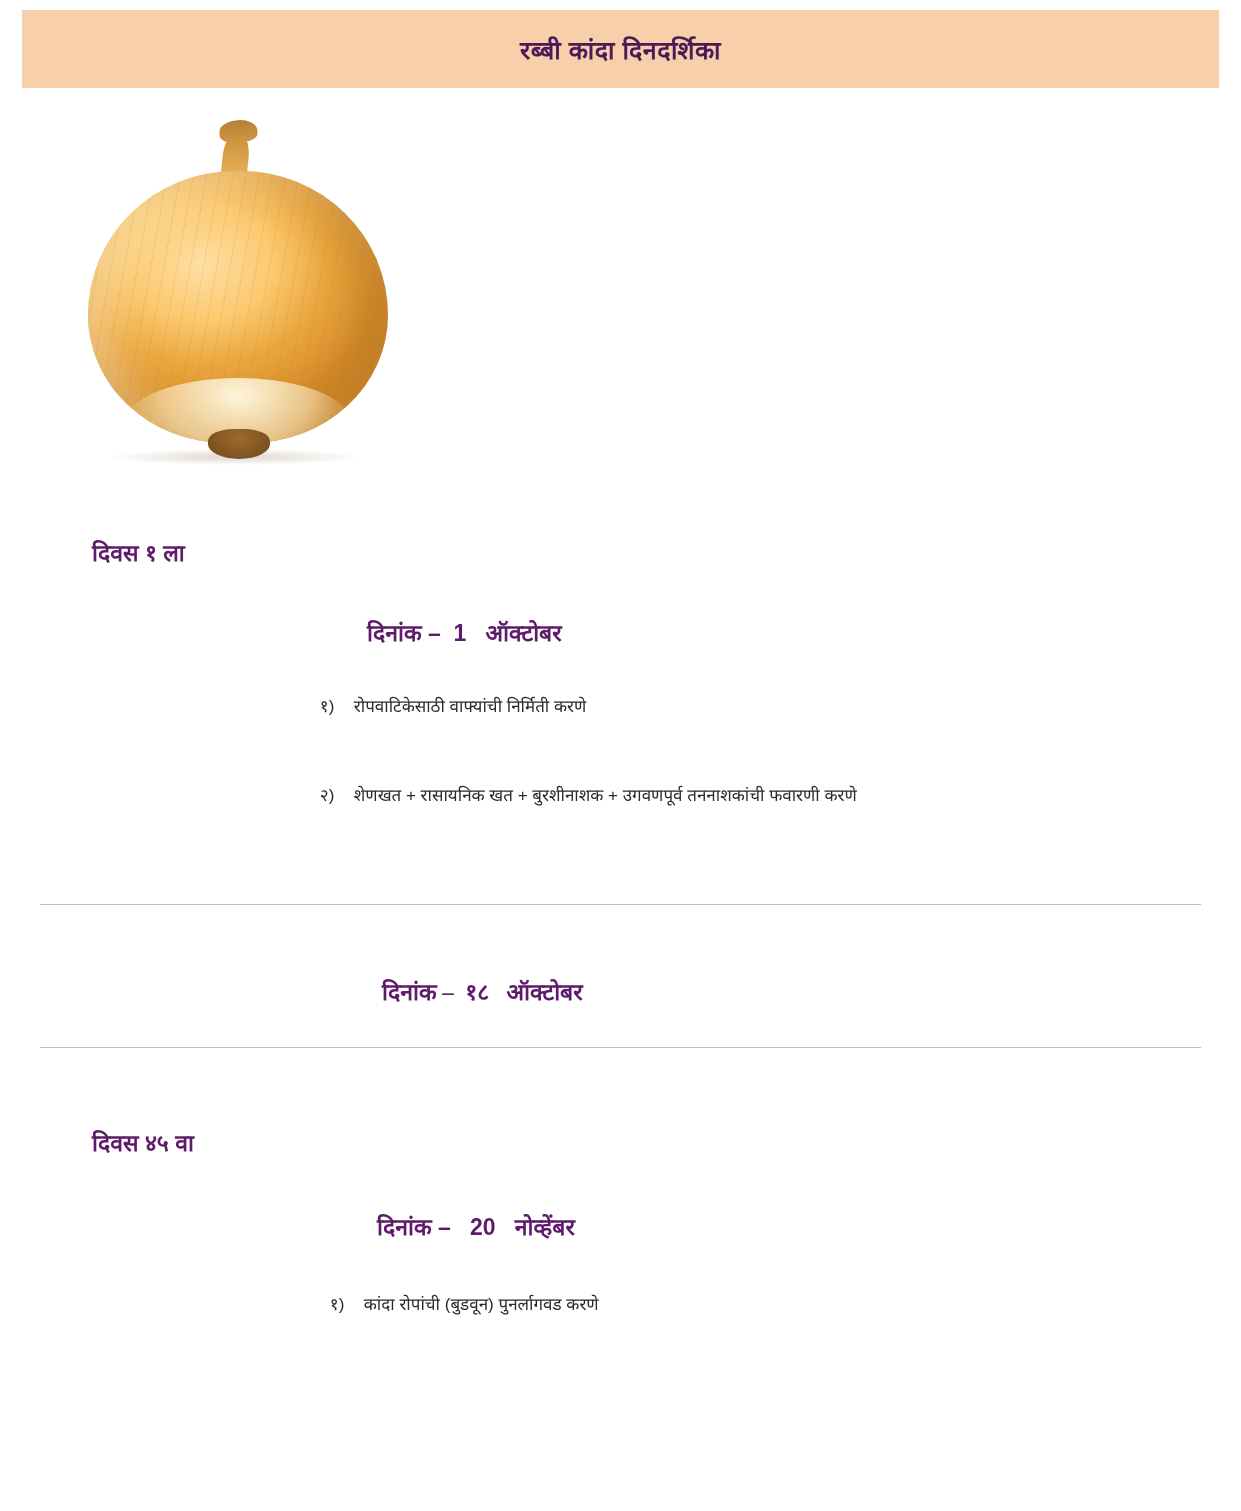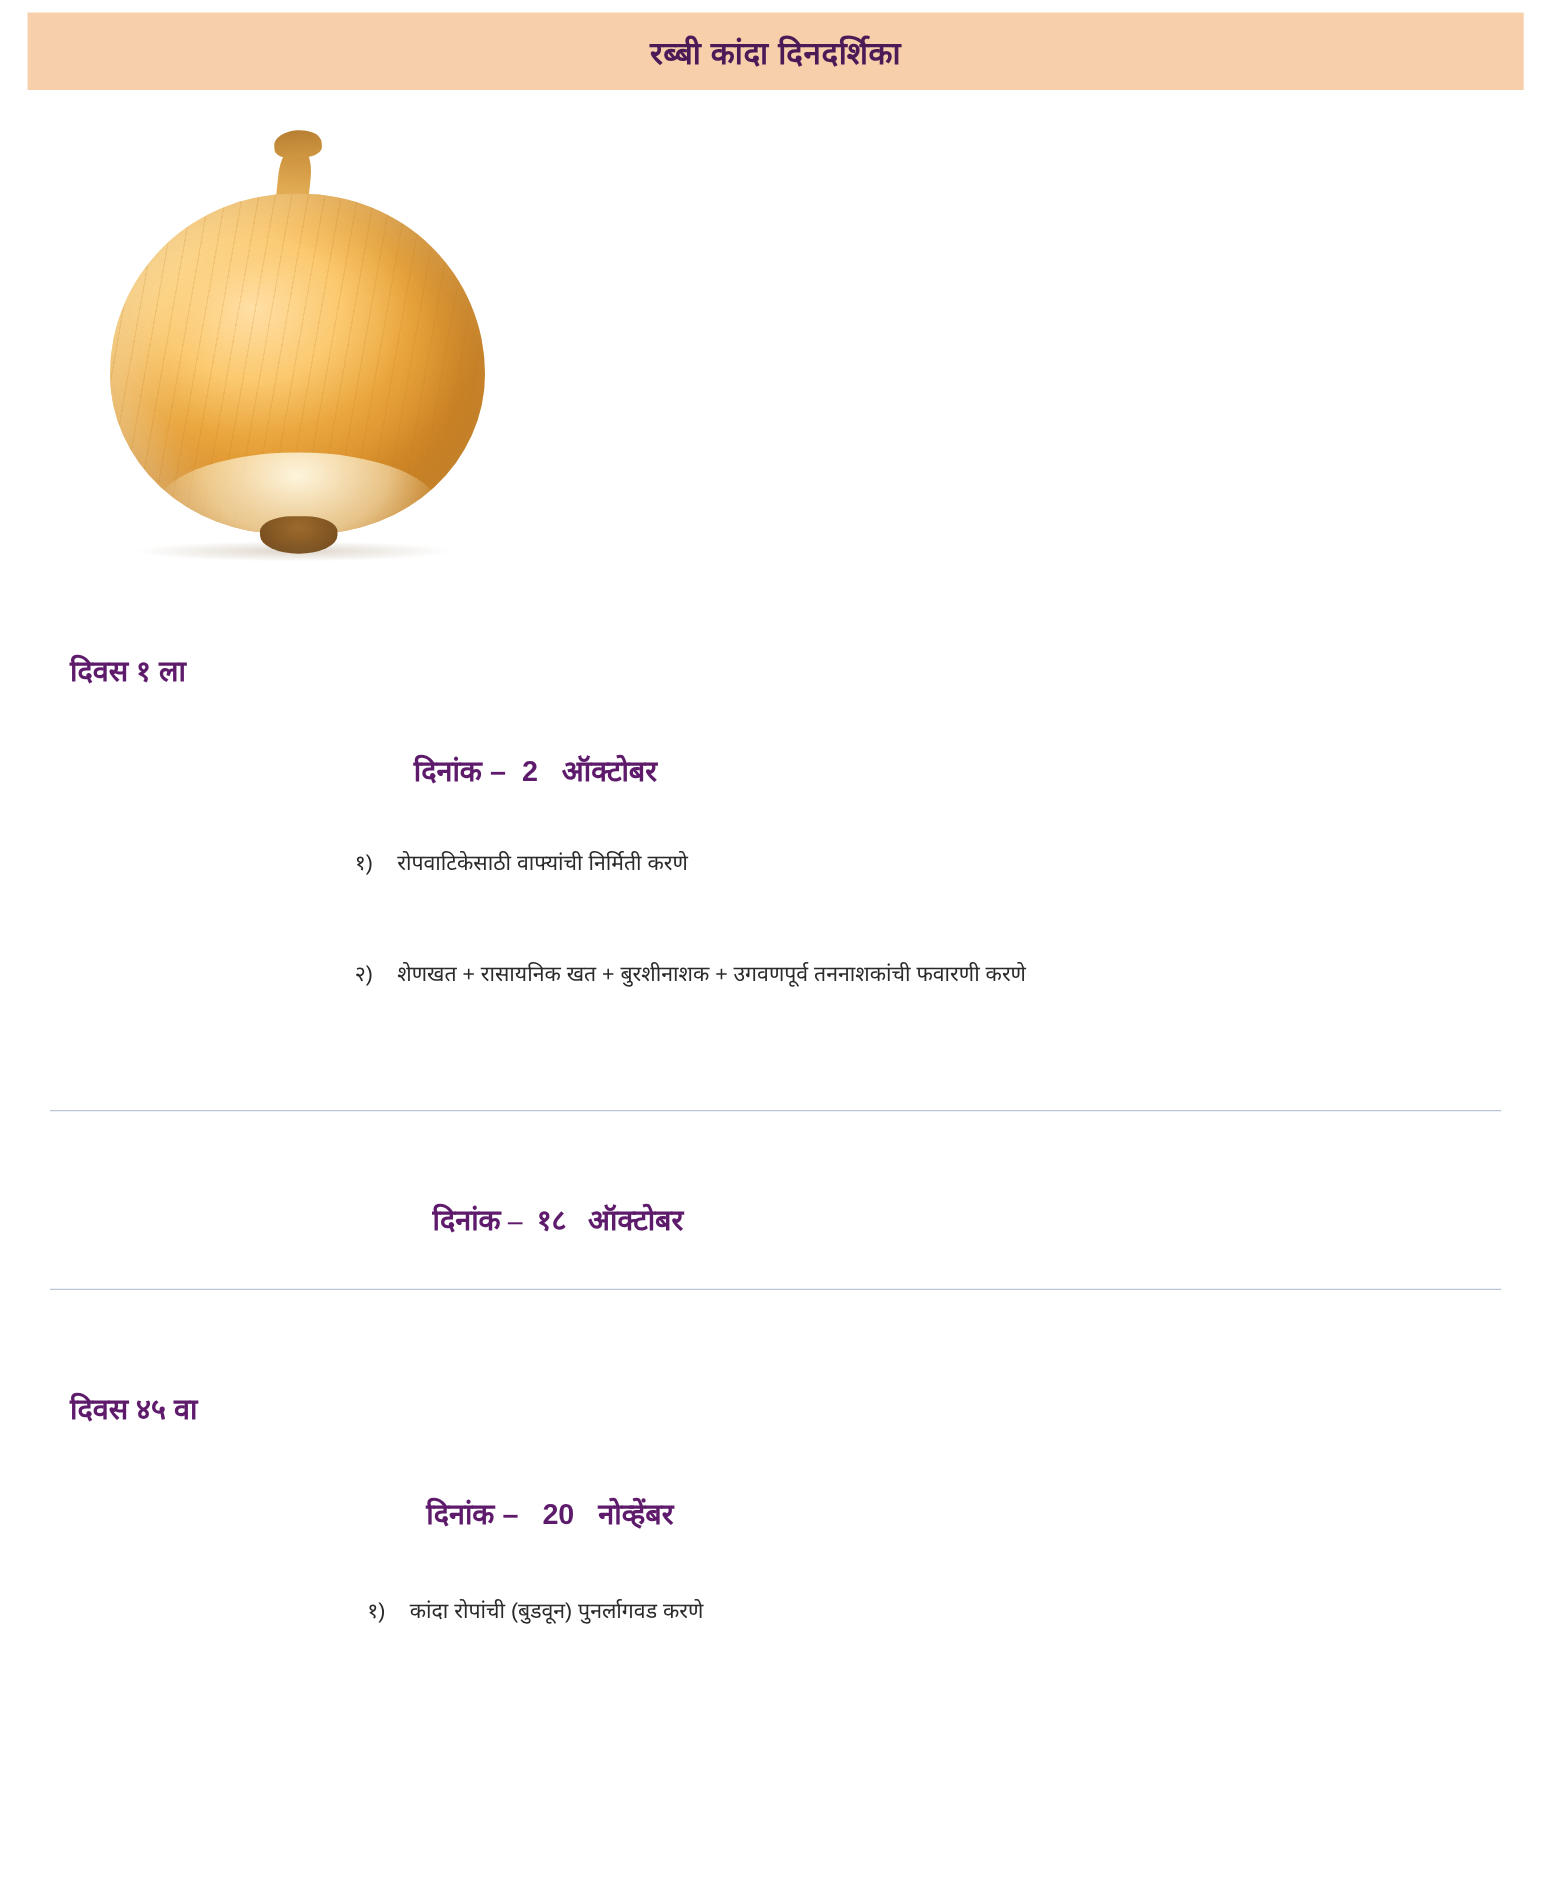--- a/index.html
+++ b/index.html
@@ -17,21 +17,21 @@
   .page {
     width: 1241px;
     min-height: 1511px;
     position: relative;
     box-sizing: border-box;
     padding: 0;
   }
   
   .header-band {
     margin: 10px 22px 0 22px;
-    height: 62px;
+    height: 78px;
     background: #f7cfab;
     display: flex;
     align-items: center;
     justify-content: center;
   }
   .header-title {
     font-size: 25px;
     font-weight: bold;
     color: #4b1a57;
     letter-spacing: 0.5px;
@@ -122,20 +122,21 @@
     bottom: -4px;
     width: 250px;
     height: 16px;
     background: radial-gradient(ellipse at 50% 50%, rgba(120, 90, 50, 0.25) 0%, rgba(120,90,50,0) 72%);
     border-radius: 50%;
   }
 
   
   .section {
     padding: 0 48px 0 56px;
+    margin-left: 36px;
   }
   .day-label {
     font-size: 23px;
     font-weight: bold;
     color: #5e1b6b;
     margin: 0 0 0 0;
   }
   .date-line {
     font-size: 23px;
     font-weight: bold;
@@ -186,21 +187,21 @@
     <div class="onion-wrap">
       <div class="onion-neck"></div>
       <div class="onion-body"></div>
       <div class="onion-root"></div>
       <div class="onion-shadow"></div>
     </div>
   </div>
 
   <div class="section sec-1">
     <div class="day-label">दिवस १ ला</div>
-    <div class="date-line">दिनांक –  2   ऑक्टोबर</div>
+    <div class="date-line">दिनांक –  1   ऑक्टोबर</div>
     <div class="tasks">
       <div class="task">
         <span class="num">१)</span><span>रोपवाटिकेसाठी वाफ्यांची निर्मिती करणे</span>
       </div>
       <div class="task">
         <span class="num">२)</span><span>शेणखत + रासायनिक खत + बुरशीनाशक + उगवणपूर्व तननाशकांची फवारणी करणे</span>
       </div>
     </div>
   </div>
   <div class="gap-1"></div>

